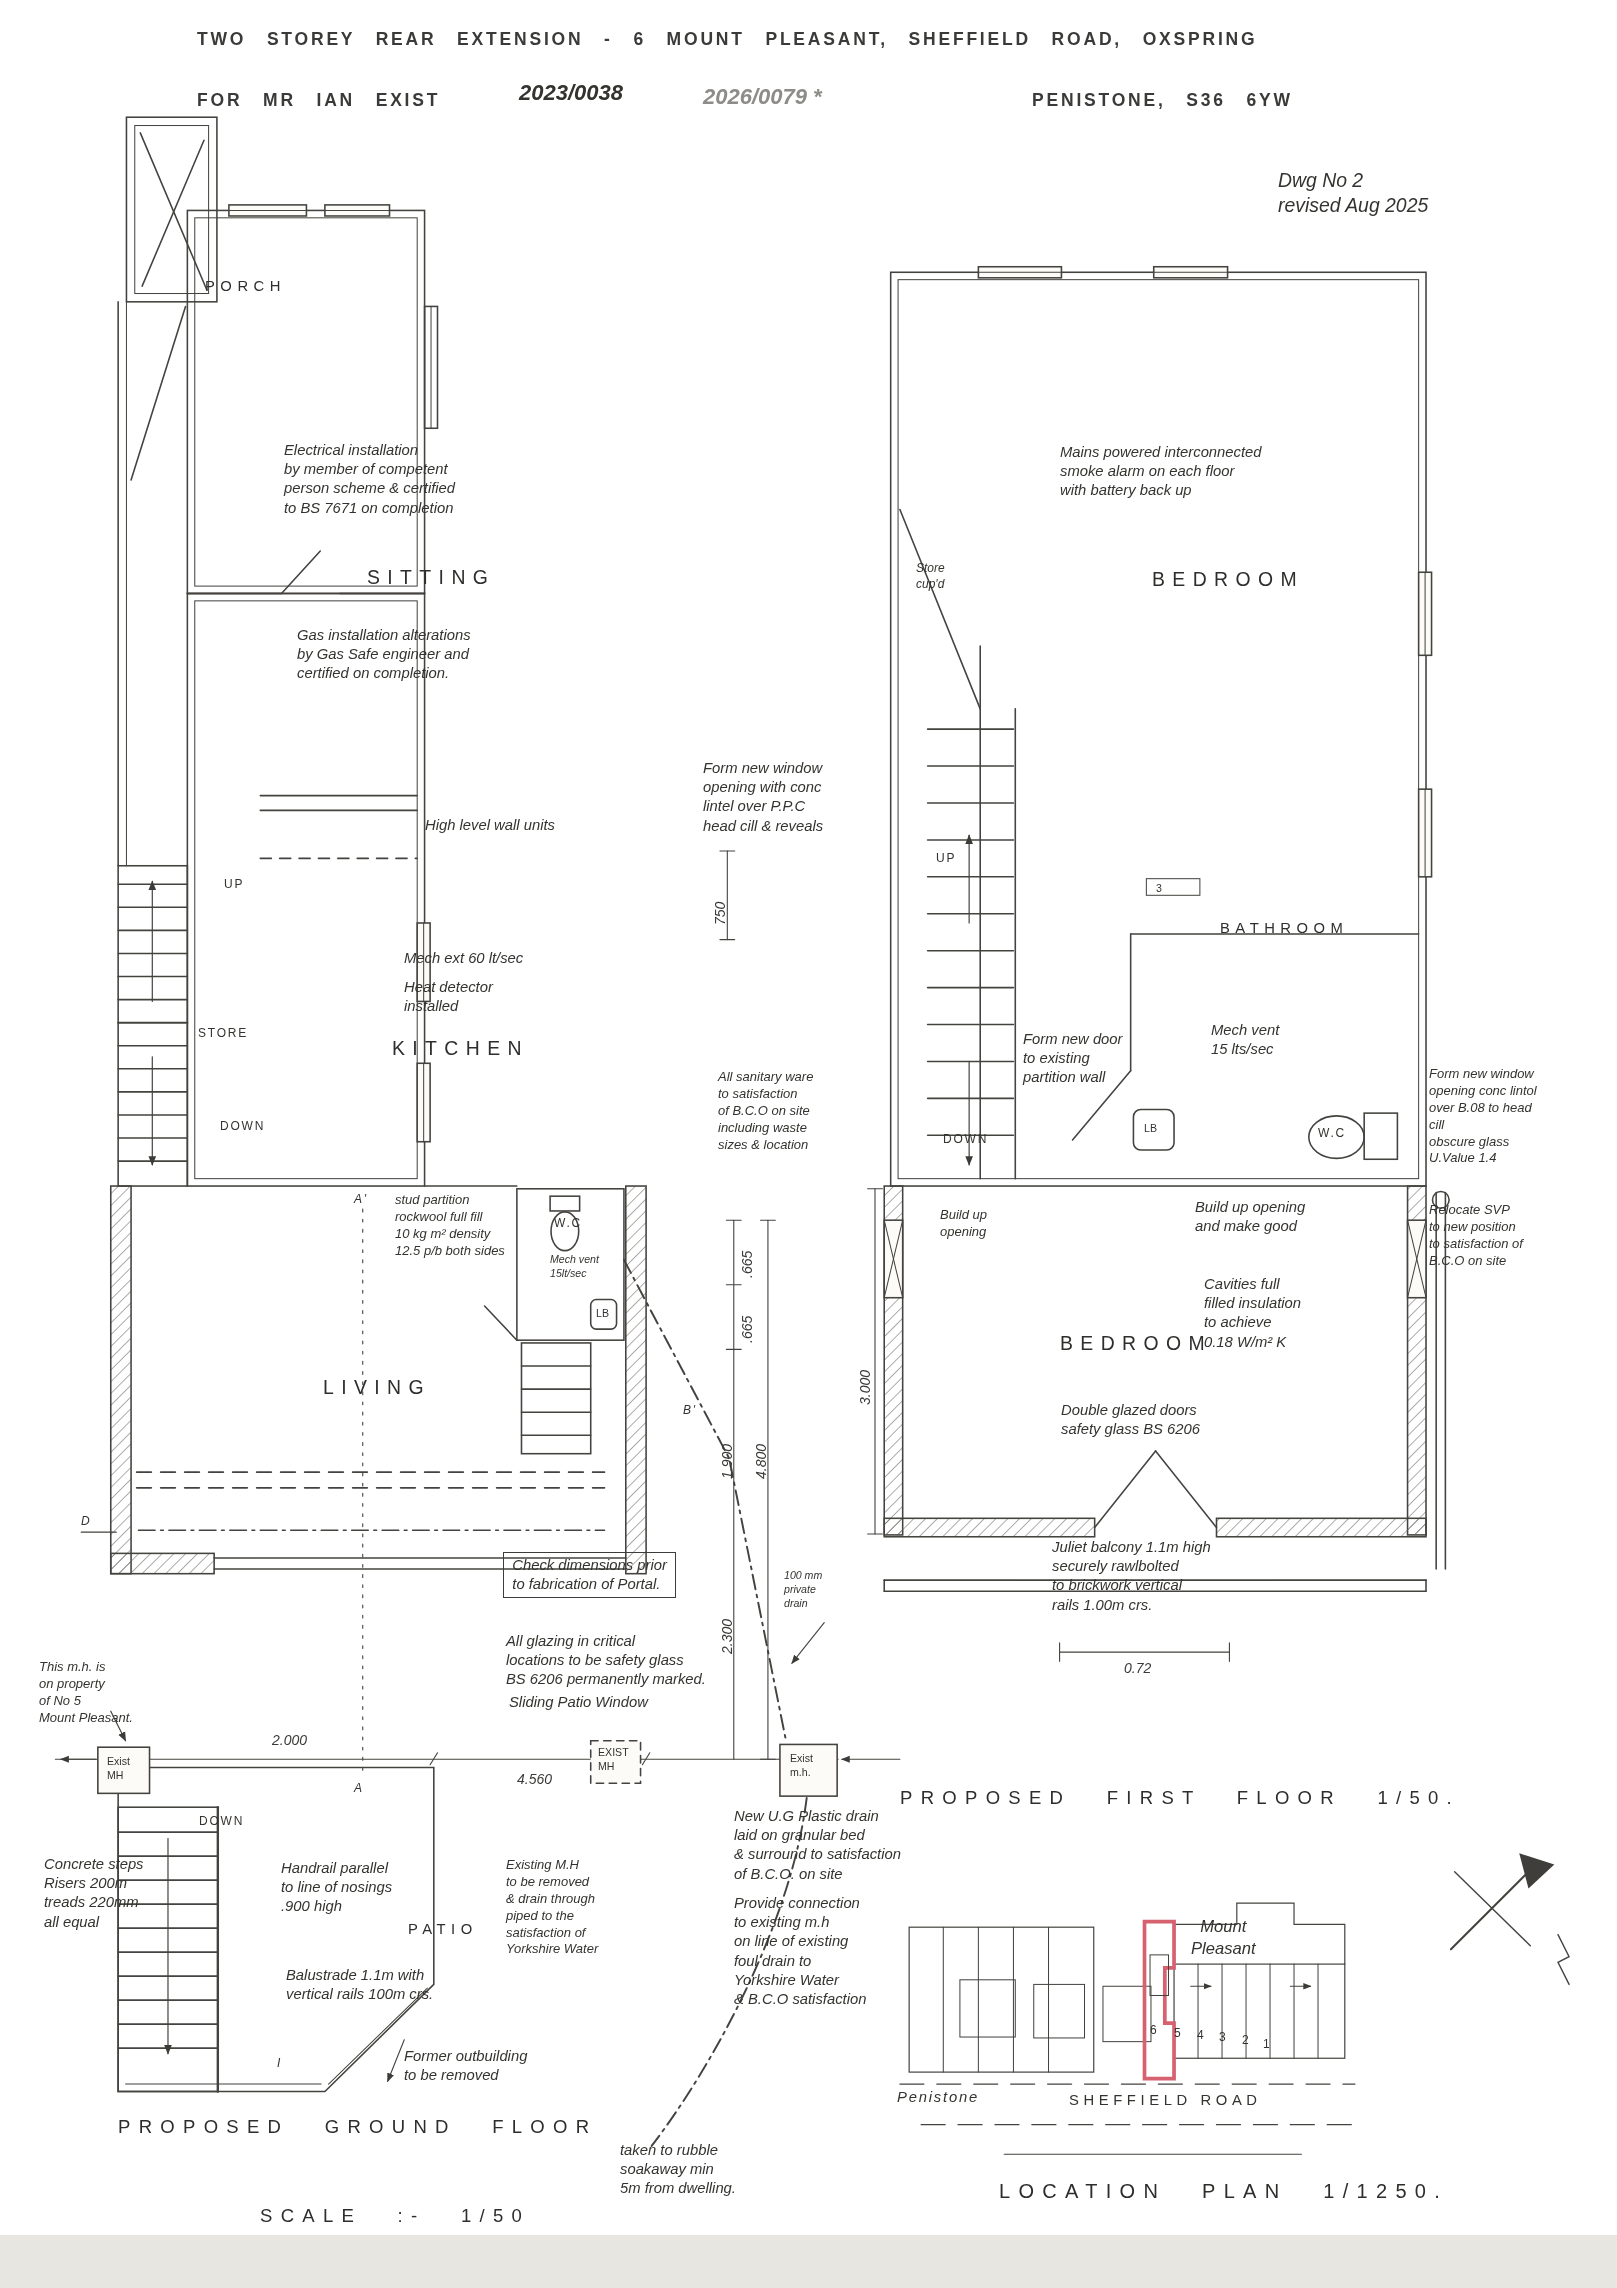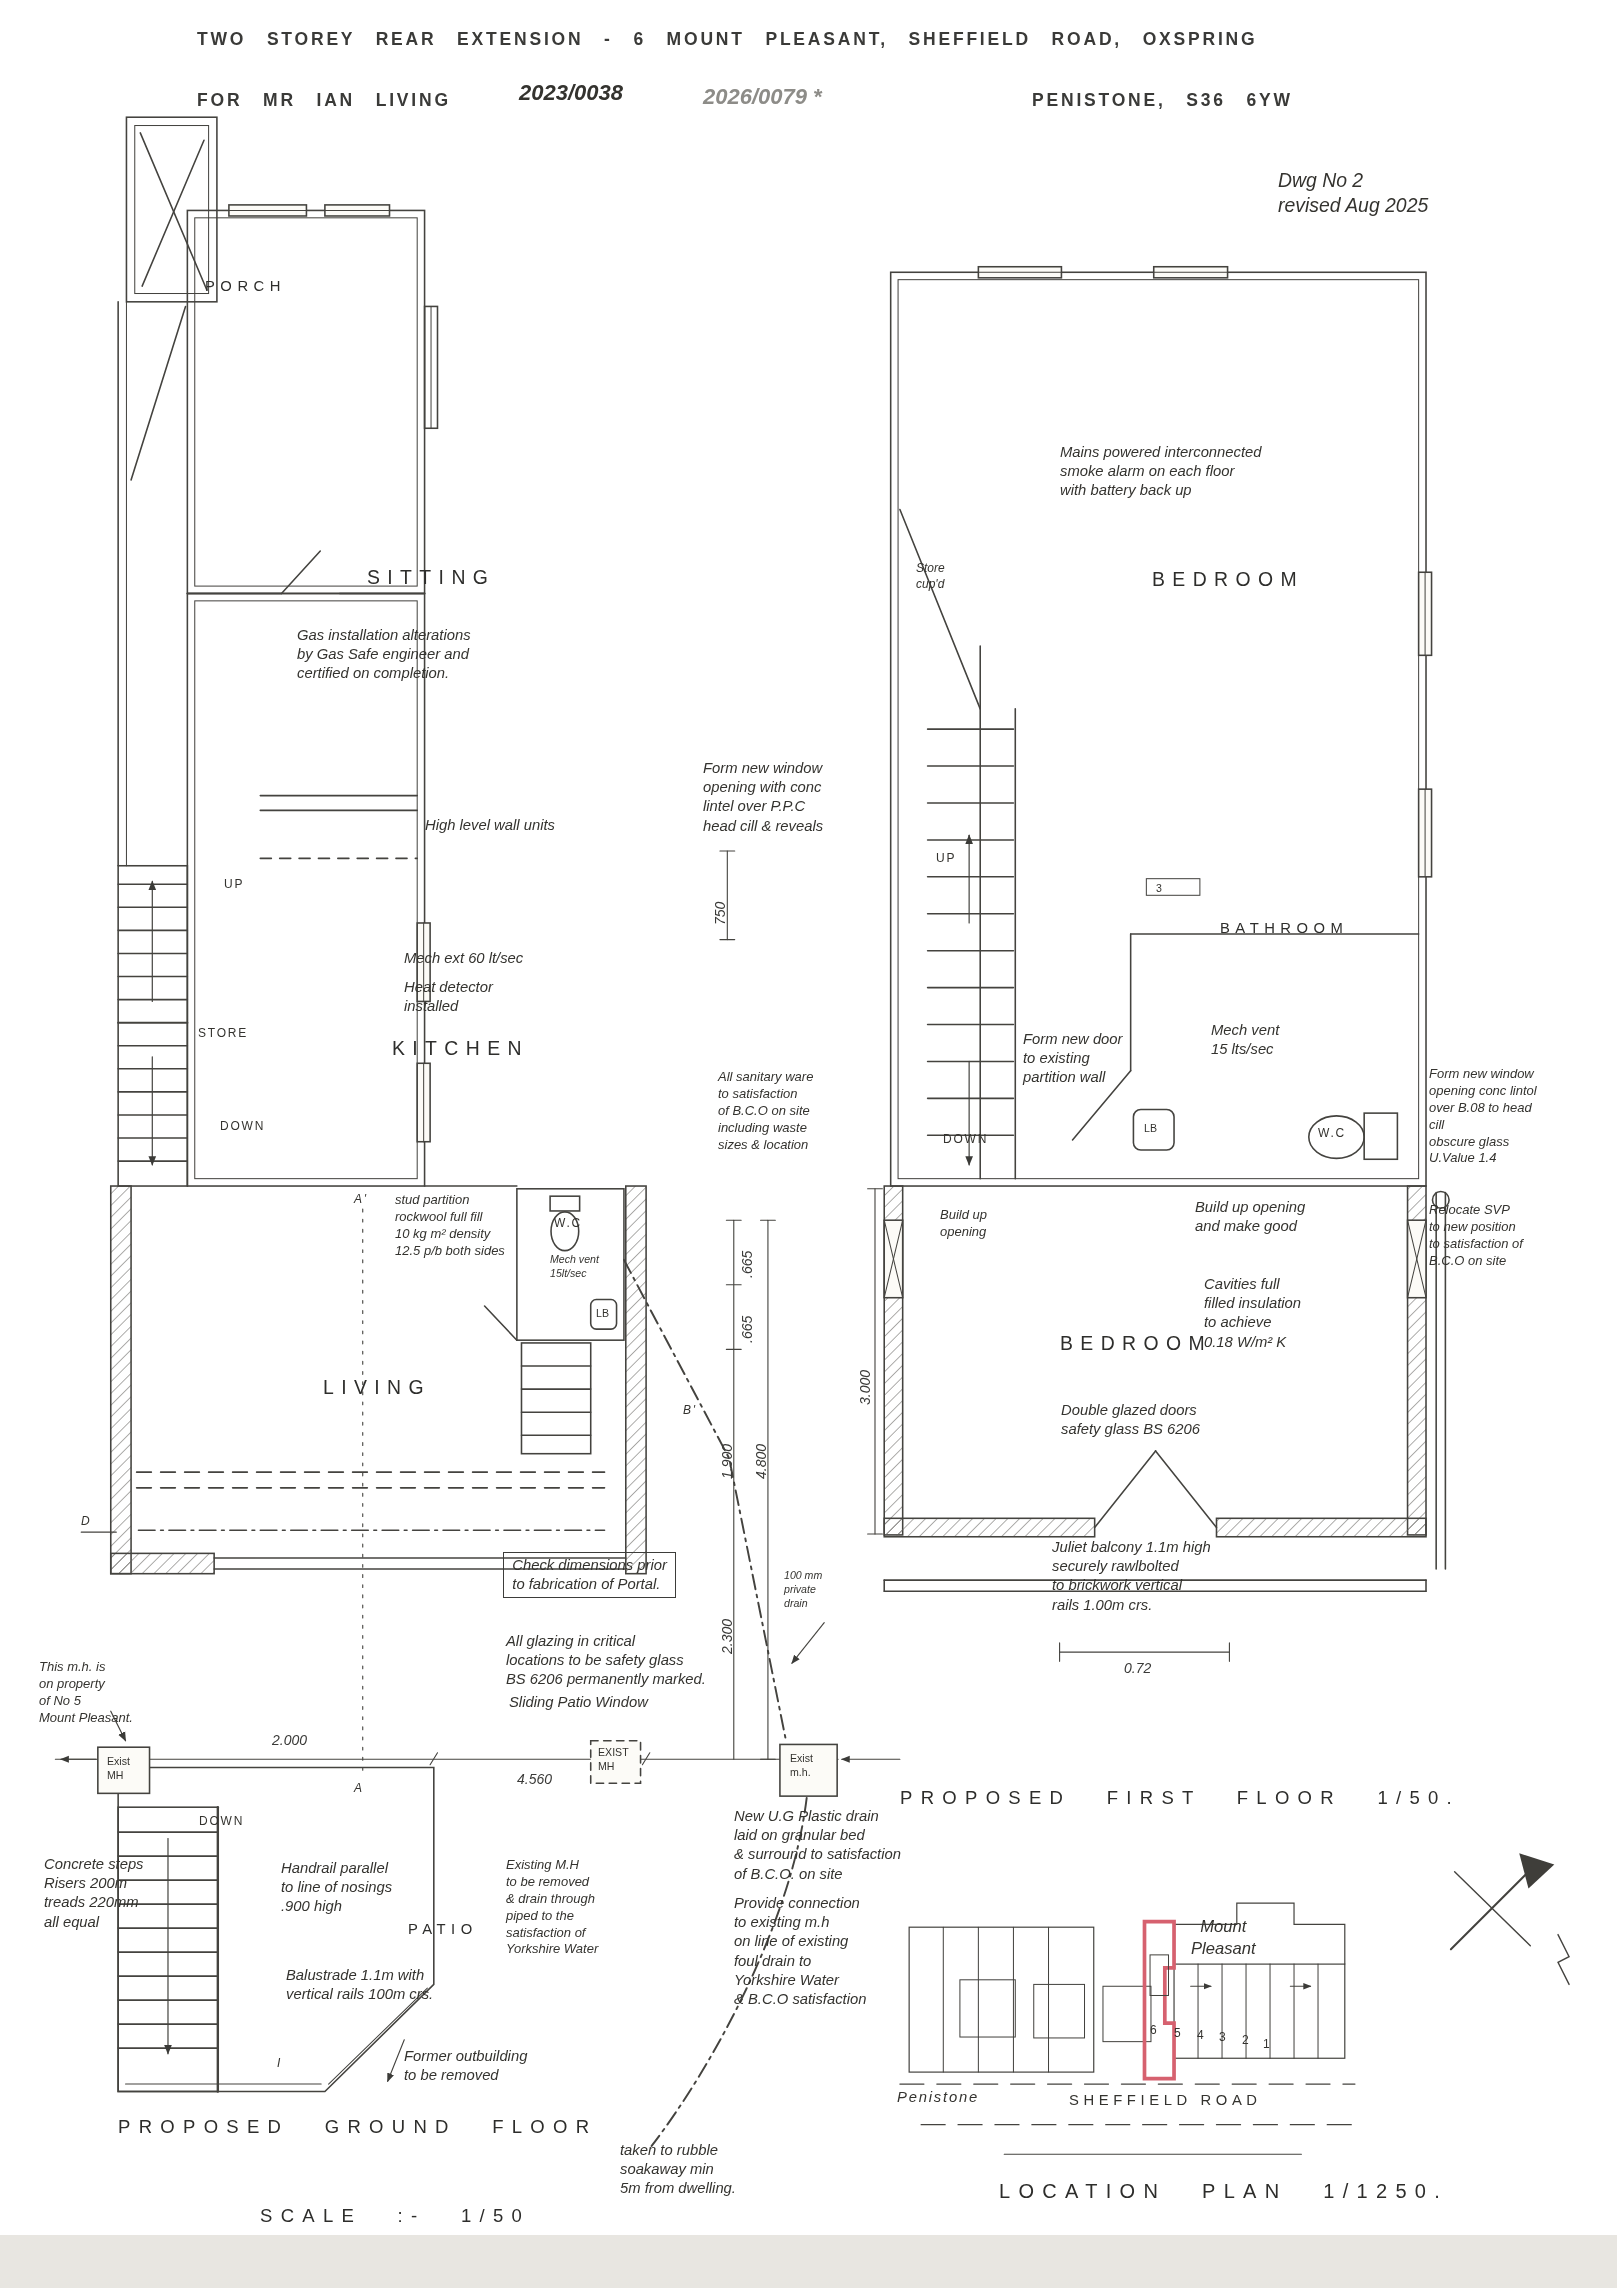--- a/index.html
+++ b/index.html
@@ -249,28 +249,32 @@
     <rect x="1246" y="2118" width="20" height="44" stroke-width="1.1"></rect>
 
     <line x1="1572" y1="2112" x2="1660" y2="2024" stroke-width="2.2"></line>
     <line x1="1576" y1="2028" x2="1658" y2="2108" stroke-width="1.5"></line>
     <path d="M1646,2008 L1684,2020 L1656,2046 Z" fill="#3f3e3a" stroke="none"></path>
     <path d="M1688,2096 L1700,2120 L1688,2126 L1700,2150" stroke-width="1.5"></path>
   </g>
 </svg>
 
   <div class="t hdr" style="left:197px;top:28px;">TWO STOREY REAR EXTENSION - 6 MOUNT PLEASANT, SHEFFIELD ROAD, OXSPRING</div>
-  <div class="t hdr" style="left:197px;top:89px;">FOR MR IAN LIVING</div>
+  <div class="t hdr" style="left:197px;top:89px;">FOR MR IAN EXIST</div>
   <div class="t big-ref" style="left:519px;top:79px;">2023/0038</div>
   <div class="t big-ref gray" style="left:703px;top:83px;">2026/0079 *</div>
   <div class="t hdr" style="left:1032px;top:89px;">PENISTONE, S36 6YW</div>
   <div class="t hand" style="left:1278px;top:168px;font-size:19.4px;">Dwg No 2
 revised Aug 2025</div>
 
   <div class="t room-sm" style="left:205px;top:277px;">PORCH</div>
+  <div class="t note hand" style="left:284px;top:441px;">Electrical installation
+by member of competent
+person scheme &amp; certified
+to BS 7671 on completion</div>
   <div class="t room" style="left:367px;top:565px;">SITTING</div>
   <div class="t note hand" style="left:297px;top:626px;">Gas installation alterations
 by Gas Safe engineer and
 certified on completion.</div>
   <div class="t note hand" style="left:425px;top:816px;">High level wall units</div>
   <div class="t sm" style="left:224px;top:877px;">UP</div>
   <div class="t sm" style="left:198px;top:1026px;">STORE</div>
   <div class="t sm" style="left:220px;top:1119px;">DOWN</div>
   <div class="t note hand" style="left:404px;top:949px;">Mech ext 60 lt/sec</div>
   <div class="t note hand" style="left:404px;top:978px;">Heat detector

